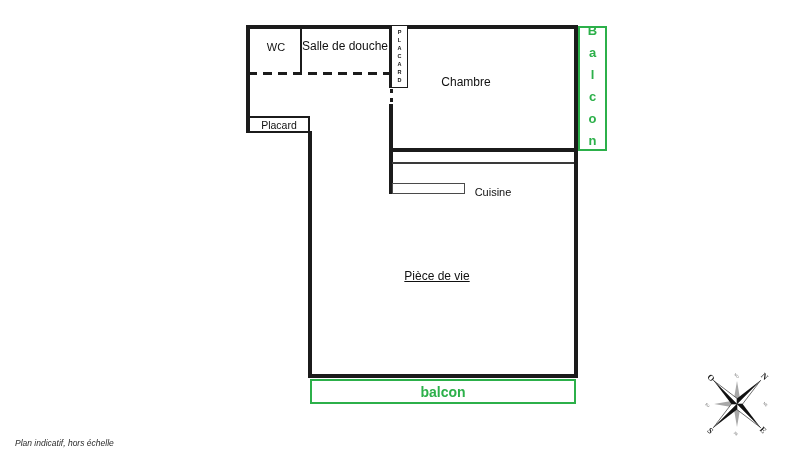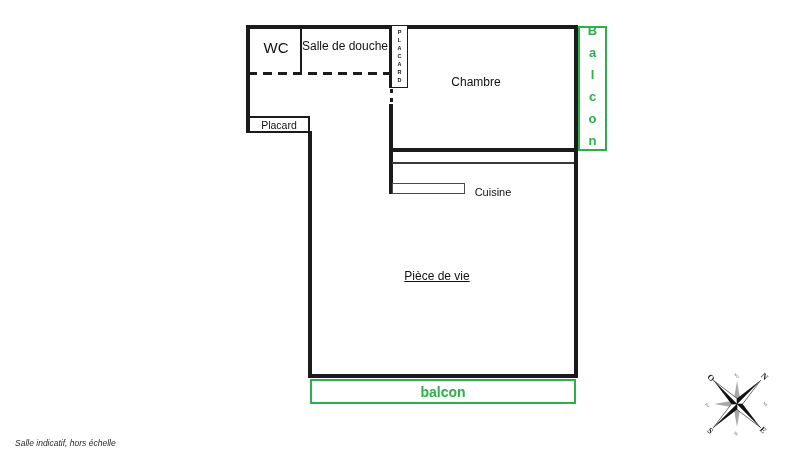--- a/index.html
+++ b/index.html
@@ -63,23 +63,23 @@
   <div class="hairline" style="left:392px;top:162px;width:182px;height:1.5px;"></div>
   <div class="hairbox" style="left:392px;top:183px;width:73px;height:11px;"></div>
 
   <div class="greenbox" style="left:578px;top:26px;width:29px;height:125px;">
     <span class="vtext green-text" id="balcony-right-label">Balcon</span>
   </div>
   <div class="greenbox" id="balcony-bottom-box" style="left:310px;top:379px;width:266px;height:25px;">
     <span class="green-text" id="balcony-bottom-label">balcon</span>
   </div>
 
-  <span class="room-label" style="left:276px;top:47px;font-size:15px;">WC</span>
+  <span class="room-label" style="left:276px;top:47px;font-size:11px;">WC</span>
   <span class="room-label" style="left:345px;top:46px;font-size:12px;">Salle de douche</span>
-  <span class="room-label" style="left:476px;top:82px;">Chambre</span>
+  <span class="room-label" style="left:466px;top:82px;">Chambre</span>
   <span class="room-label" style="left:493px;top:192px;font-size:11px;">Cuisine</span>
   <span class="room-label" style="left:437px;top:276px;text-decoration:underline;">Pièce de vie</span>
 
   <svg id="compass" viewBox="0 0 100 100">
     <g transform="rotate(45 50 50)">
 
       <polygon points="50,30 47,50 53,50" fill="#cfcfcf"></polygon>
       <polygon points="70,50 50,47 50,53" fill="#cfcfcf"></polygon>
       <polygon points="50,70 53,50 47,50" fill="#cfcfcf"></polygon>
       <polygon points="30,50 50,53 50,47" fill="#cfcfcf"></polygon>
@@ -102,15 +102,15 @@
       <text class="compass-cardinal" x="92" y="53" text-anchor="middle">E</text>
       <text class="compass-cardinal" x="50" y="96" text-anchor="middle">S</text>
       <text class="compass-cardinal" x="8" y="53" text-anchor="middle">O</text>
       <text class="compass-inter" x="27" y="29" text-anchor="middle">NO</text>
       <text class="compass-inter" x="73" y="29" text-anchor="middle">NE</text>
       <text class="compass-inter" x="73" y="76" text-anchor="middle">SE</text>
       <text class="compass-inter" x="27" y="76" text-anchor="middle">SO</text>
     </g>
   </svg>
 
-  <span id="footnote">Salle indicatif, hors échelle</span>
+  <span id="footnote">Plan indicatif, hors échelle</span>
 
 </div>
 
 </body></html>

